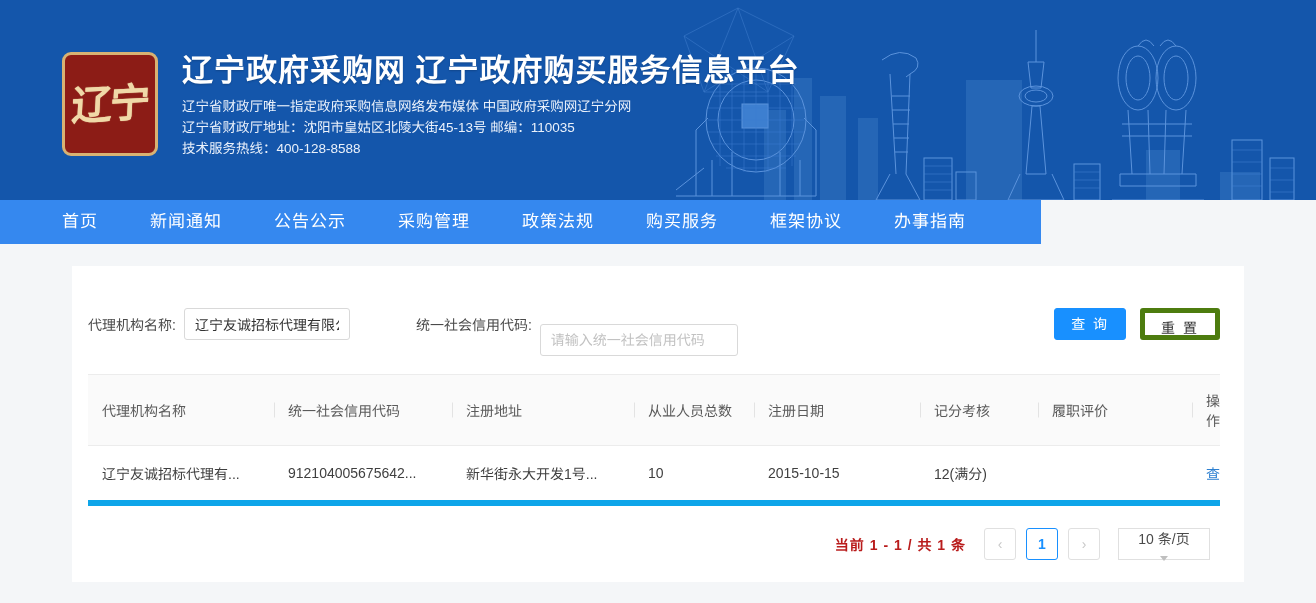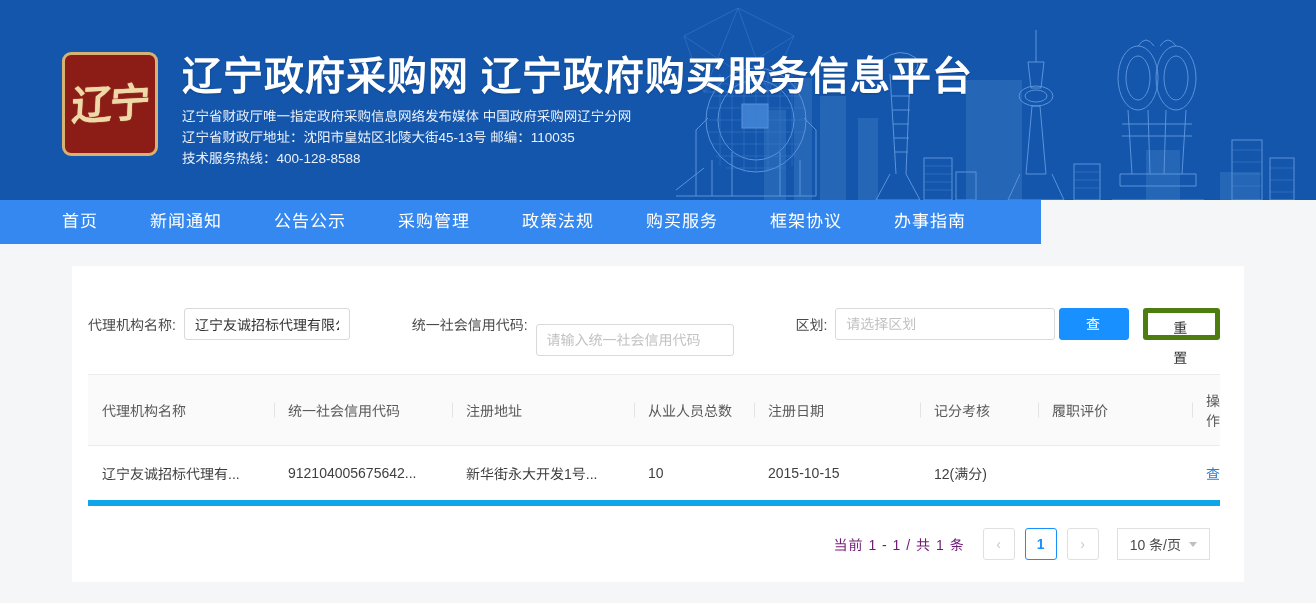--- a/index.html
+++ b/index.html
@@ -49,21 +49,21 @@
     font-size: 40px;
     font-weight: bold;
     letter-spacing: -2px;
     line-height: 1;
     transform: skewX(-6deg) rotate(-3deg);
     text-shadow: 0 0 1px #f0d9a8;
   }
   .header-text { margin-left: 24px; padding-top: 2px; }
   .site-title {
     color: #ffffff;
-    font-size: 40px;
+    font-size: 31px;
     font-weight: bold;
     letter-spacing: 1px;
     line-height: 1.1;
     white-space: nowrap;
     text-shadow: 0 1px 2px rgba(0,0,0,.18);
   }
   .site-sub {
     color: #eaf1fb;
     font-size: 13.5px;
     line-height: 20px;
@@ -243,23 +243,24 @@
   
   .pagination {
     display: flex;
     align-items: center;
     justify-content: flex-end;
     padding: 22px 34px 0 0;
     gap: 10px;
   }
   .page-total {
     font-size: 14px;
-    color: #701a75;
+    color: #b91c1c;
     margin-right: 8px;
     letter-spacing: 1px;
+    font-weight: bold;
   }
   .page-btn {
     min-width: 32px; height: 32px;
     border: 1px solid #e0e0e0;
     border-radius: 3px;
     background: #fff;
     display: inline-flex;
     align-items: center; justify-content: center;
     font-size: 14px;
     color: #c8c8c8;
@@ -274,20 +275,21 @@
     border-radius: 0;
     background: #fff;
     display: inline-flex;
     align-items: center; justify-content: center;
     gap: 8px;
     font-size: 14px;
     color: #4a4a4a;
     padding: 0 12px;
     cursor: pointer;
     margin-left: 8px;
+    flex-direction: column;
   }
   .caret {
     width: 0; height: 0;
     border-left: 4px solid transparent;
     border-right: 4px solid transparent;
     border-top: 5px solid #bfbfbf;
   }
 </style>
 </head>
 <body>
@@ -404,24 +406,20 @@
 
       <span class="gap-lg"></span>
 
       <div class="filter-group">
         <span class="filter-label">统一社会信用代码:</span>
         <input class="field field-credit" type="text" placeholder="请输入统一社会信用代码" style="">
       </div>
 
       <span class="gap-lg"></span>
 
-      <div class="filter-group">
-        <span class="filter-label">区划:</span>
-        <input class="field field-region" type="text" readonly="" placeholder="请选择区划" style="">
-      </div>
 
       <span class="spacer"></span>
 
       <button class="btn btn-primary">查 询</button>
       <button class="btn btn-default">重 置</button>
     </div>
 
     <div class="table-wrap">
       <table class="data-table">
         <colgroup>

